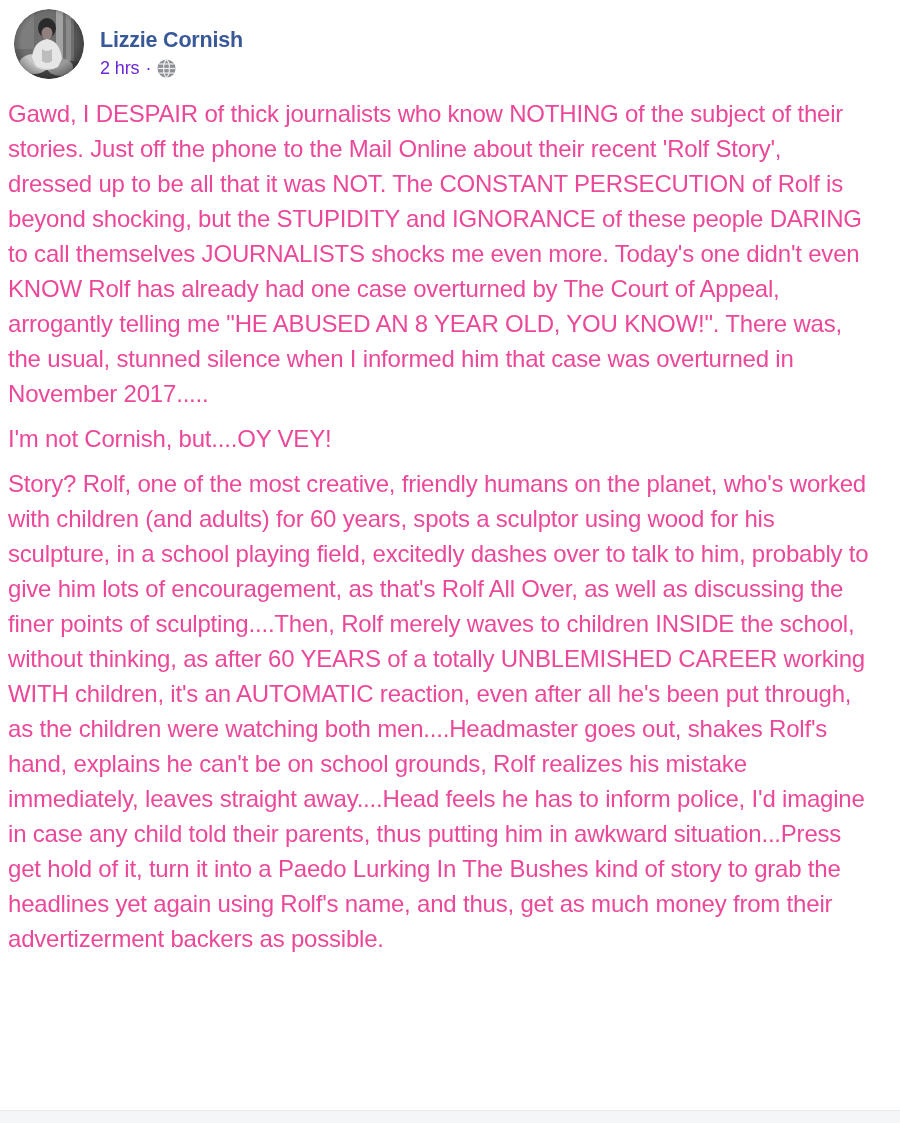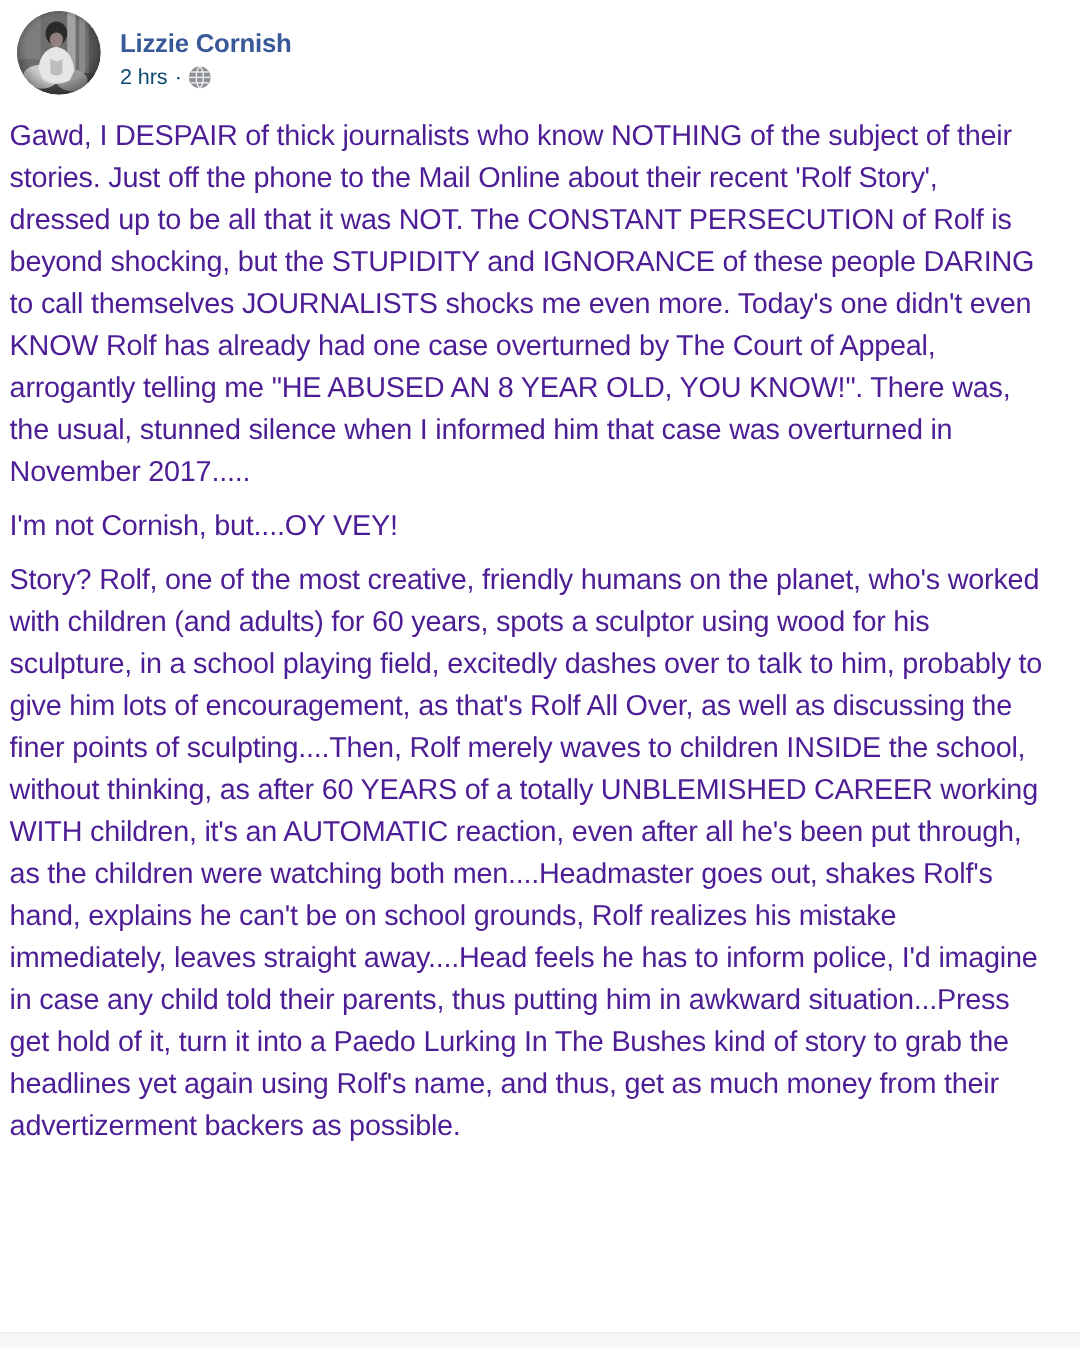--- a/index.html
+++ b/index.html
@@ -9,21 +9,21 @@
     position: relative;
     overflow: hidden;
     font-family: "Liberation Sans", sans-serif;
     color: #1d2129;
   }
   .post-card { width: 100%; height: 100%; position: relative; background: #fff; }
 
   
   .post-header {
     display: flex;
-    align-items: center;
+    align-items: flex-end;
     padding: 9px 20px 0 14px;
   }
   .avatar-wrap {
     width: 70px; height: 70px;
     border-radius: 50%;
     overflow: hidden;
     flex: 0 0 70px;
     cursor: pointer;
   }
   .avatar-wrap svg { display: block; }
@@ -36,37 +36,37 @@
     text-decoration: none;
     letter-spacing: -0.2px;
     cursor: pointer;
     display: inline-block;
   }
   .meta-row {
     margin-top: 5px;
     display: flex;
     align-items: center;
     font-size: 18px;
-    color: #0c4a6e;
+    color: #6d28d9;
     letter-spacing: -0.1px;
   }
   .meta-row .sep { margin: 0 6px; }
   .globe-wrap { display: inline-flex; align-items: center; }
   .globe-wrap svg { display: block; }
 
   
   .post-body {
     padding: 17px 30px 0 8px;
   }
   .post-body p {
     font-size: 24px;
     line-height: 35px;
     letter-spacing: -0.2px;
     margin-bottom: 10px;
-    color: #4c1d95;
+    color: #ec4899;
     word-wrap: break-word;
   }
   .post-body p.shout-line {
     margin-bottom: 0;
     word-break: break-all;
   }
 
   
   .card-bottom-edge {
     position: absolute;

